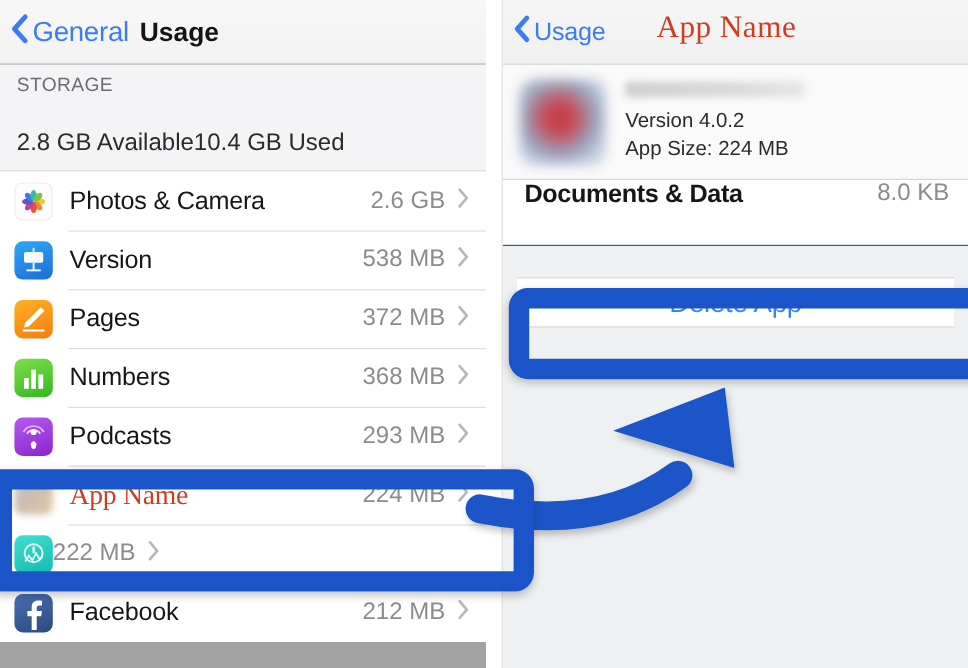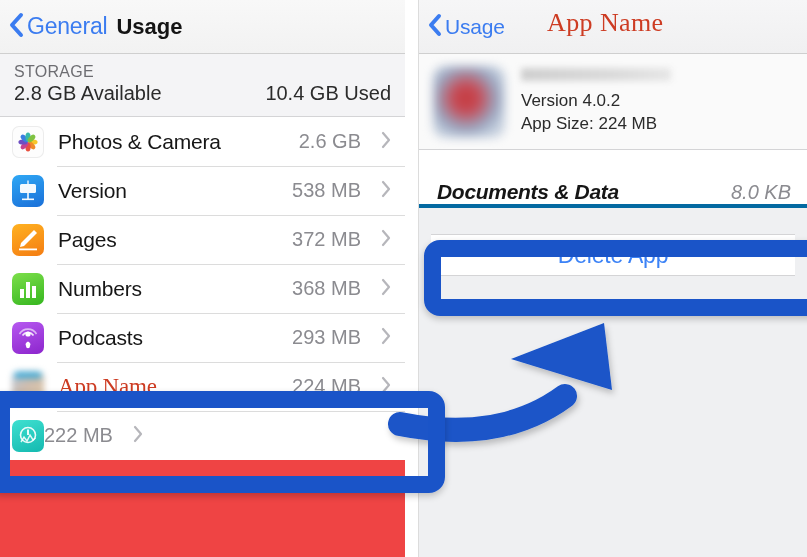--- a/index.html
+++ b/index.html
@@ -7,21 +7,21 @@
     width:807px;height:557px;
     background:#ffffff;
     font-family:"Liberation Sans", sans-serif;
     overflow:hidden;
     position:relative;
   }
 
   
   #root{position:absolute;inset:0;}
 
-  .panel{position:absolute;top:0;bottom:0;overflow:hidden;background:#ef4444;}
+  .panel{position:absolute;top:0;bottom:0;overflow:hidden;background:#a3a3a3;}
   #left-panel{left:0;width:405px;}
   #right-panel{left:419px;width:388px;background:#eff0f2;}
 
   
   #panel-gap{position:absolute;top:0;bottom:0;left:405px;width:14px;background:#ffffff;}
   #panel-gap::after{content:"";position:absolute;top:0;bottom:0;right:0;width:1px;background:#dcdcdc;}
 
   
   .navbar{
     position:relative;height:53px;
@@ -52,35 +52,35 @@
     letter-spacing:0.4px;
   }
 
   
   #storage-block{
     background:#f4f4f6;
     border-bottom:1px solid #d4d4d6;
     padding:9px 14px 11px 14px;
   }
   #storage-title{font-size:16px;color:#6d6d72;letter-spacing:0.3px;}
-  #storage-row{display:flex;justify-content:space-between;margin-top:1px;}
+  #storage-row{display:flex;margin-top:27px;}
   #storage-row span{font-size:20px;color:#2b2b2b;}
 
   
   #app-list{background:#ffffff;}
   .app-row{
     position:relative;height:49px;display:flex;align-items:center;
     padding-left:12px;cursor:pointer;background:#ffffff;
   }
   .app-row + .app-row::before{
     content:"";position:absolute;left:57px;right:0;top:0;height:1px;background:#dcdcdc;
   }
   .app-icon{width:32px;height:32px;border-radius:7px;flex:0 0 32px;position:relative;overflow:hidden;}
   .app-name{margin-left:14px;font-size:21px;color:#161616;letter-spacing:-0.2px;flex:1;}
-  .app-size{font-size:20px;color:#8b8b90;margin-right:20px;}
+  .app-size{font-size:20px;color:#8b8b90;margin-right:10px;}
   .disclosure{margin-right:14px;}
 
   
   .icon-photos{background:#fdfdfd;box-shadow:inset 0 0 0 1px #ececec;}
   .icon-keynote{background:linear-gradient(160deg,#2fa8f5,#1a6fd8);}
   .icon-pages{background:linear-gradient(160deg,#ffb221,#f47c12);}
   .icon-numbers{background:linear-gradient(160deg,#7ddf4b,#35b61f);}
   .icon-podcasts{background:linear-gradient(160deg,#b659f0,#8c25cc);}
   .icon-switzerland{background:linear-gradient(160deg,#3fe0d0,#14b9b0);}
   .icon-facebook{background:linear-gradient(160deg,#4a6fb0,#2c4a80);}
@@ -105,23 +105,23 @@
   }
   #app-info-text{margin-left:16px;}
   #app-blur-name{
     width:150px;height:13px;margin-bottom:9px;border-radius:2px;
     background:linear-gradient(90deg,#cfcfcf,#dadada 60%,#e6e6e6);
     filter:blur(3px);
   }
   .info-line{font-size:17px;color:#2b2b2b;line-height:1.35;}
 
   #docs-row{
-    background:#ffffff;height:54px;display:flex;align-items:flex-end;
+    background:#ffffff;height:54px;display:flex;align-items:flex-start;
     justify-content:space-between;padding:0 16px 0 18px;
-    border-bottom:4px solid #0369a1;cursor:pointer;font-style:italic;
+    border-bottom:1px solid #0369a1;cursor:pointer;
   }
   #docs-label{font-size:21px;color:#161616;font-weight:bold;letter-spacing:-0.3px;}
   #docs-value{font-size:20px;color:#8b8b90;}
 
   #delete-section{position:relative;height:92px;}
   #delete-btn{
     position:absolute;left:12px;right:12px;top:26px;height:40px;
     background:#ffffff;border-top:1px solid #d4d4d6;border-bottom:1px solid #d4d4d6;
     display:flex;align-items:center;justify-content:center;cursor:pointer;
   }
@@ -286,20 +286,34 @@
           </svg>
         </div>
         <div class="app-size">222 MB</div>
         <div class="disclosure">
           <svg width="10" height="18" viewBox="0 0 10 18">
               <polyline points="2,2 8,9 2,16" fill="none" stroke="#b6b6bb" stroke-width="2.2" stroke-linecap="round" stroke-linejoin="round"></polyline>
             </svg>
         </div>
       </div>
 
+      <div class="app-row">
+        <div class="app-icon icon-facebook">
+          <svg width="32" height="32" viewBox="0 0 32 32">
+            <path d="M18.6 30 V18.5 H22.3 L22.9 14.2 H18.6 V11.5 C18.6 10.3 19 9.5 20.8 9.5 H23 V5.6 C22.6 5.55 21.3 5.4 19.8 5.4 C16.6 5.4 14.4 7.3 14.4 10.9 V14.2 H10.8 V18.5 H14.4 V30 Z" fill="#ffffff"></path>
+          </svg>
+        </div>
+        <div class="app-name">Facebook</div>
+        <div class="app-size">212 MB</div>
+        <div class="disclosure">
+          <svg width="10" height="18" viewBox="0 0 10 18">
+              <polyline points="2,2 8,9 2,16" fill="none" stroke="#b6b6bb" stroke-width="2.2" stroke-linecap="round" stroke-linejoin="round"></polyline>
+            </svg>
+        </div>
+      </div>
 
     </div>
   </div>
 
   <div id="panel-gap"></div>
 
   <div class="panel" id="right-panel">
 
     <div class="navbar">
       <div class="back-btn">

